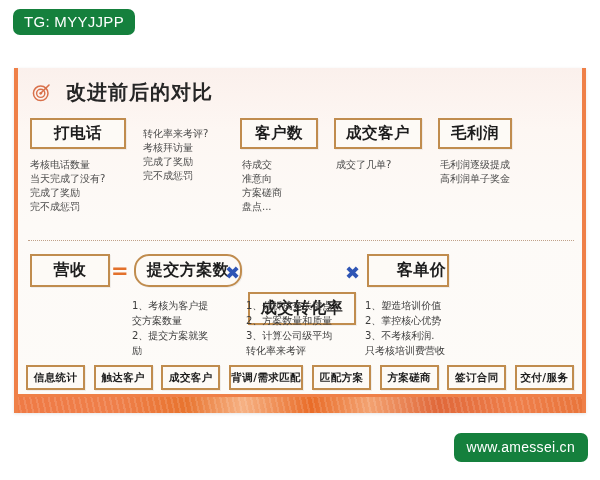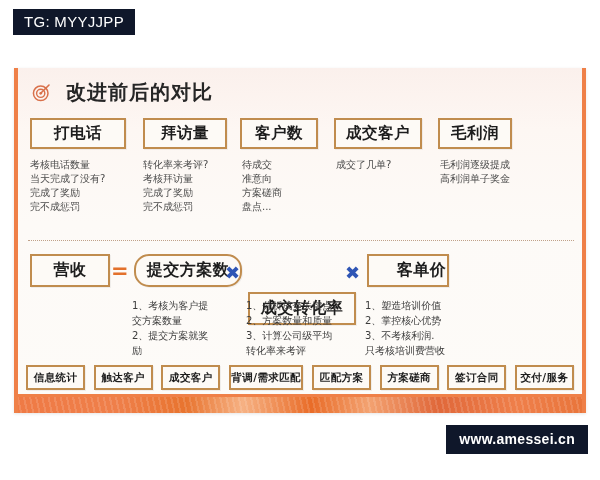--- a/index.html
+++ b/index.html
@@ -7,30 +7,31 @@
     width:600px;height:480px;
     background:#ffffff;
     font-family:"Liberation Sans","DejaVu Sans",sans-serif;
     position:relative;
     overflow:hidden;
   }
 
   
   .wm{
     position:absolute;
-    background:#0f172a;
+    background:#15803d;
     color:#ffffff;
     font-size:15px;
     letter-spacing:.3px;
     padding:5px 11px 6px 11px;
     white-space:nowrap;
     line-height:1;
+    border-radius:7px;
   }
   .wm-tl{left:13px;top:9px;}
-  .wm-br{right:12px;bottom:26px;font-size:14px;padding:7px 13px 8px 13px;font-weight:bold;}
+  .wm-br{right:12px;bottom:18px;font-size:14px;padding:7px 13px 8px 13px;}
 
   
   .card{
     position:absolute;
     left:14px;top:68px;
     width:572px;height:345px;
     background:linear-gradient(180deg,#fbf0ec 0%,#fdf7f3 18%,#fdfaf7 45%,#fdfbf8 100%);
     box-shadow:0 1px 3px rgba(0,0,0,.10);
     overflow:hidden;
   }
@@ -160,21 +161,20 @@
 
     <div class="r1-col c1">
       <div class="hbox">打电话</div>
       <div class="r1-body">考核电话数量
 当天完成了没有?
 完成了奖励
 完不成惩罚</div>
     </div>
 
     <div class="r1-col c2">
-      <div class="hbox">拜访量</div>
       <div class="r1-body">转化率来考评?
 考核拜访量
 完成了奖励
 完不成惩罚</div>
     </div>
 
     <div class="r1-col c3">
       <div class="hbox">客户数</div>
       <div class="r1-body">待成交
 准意向

